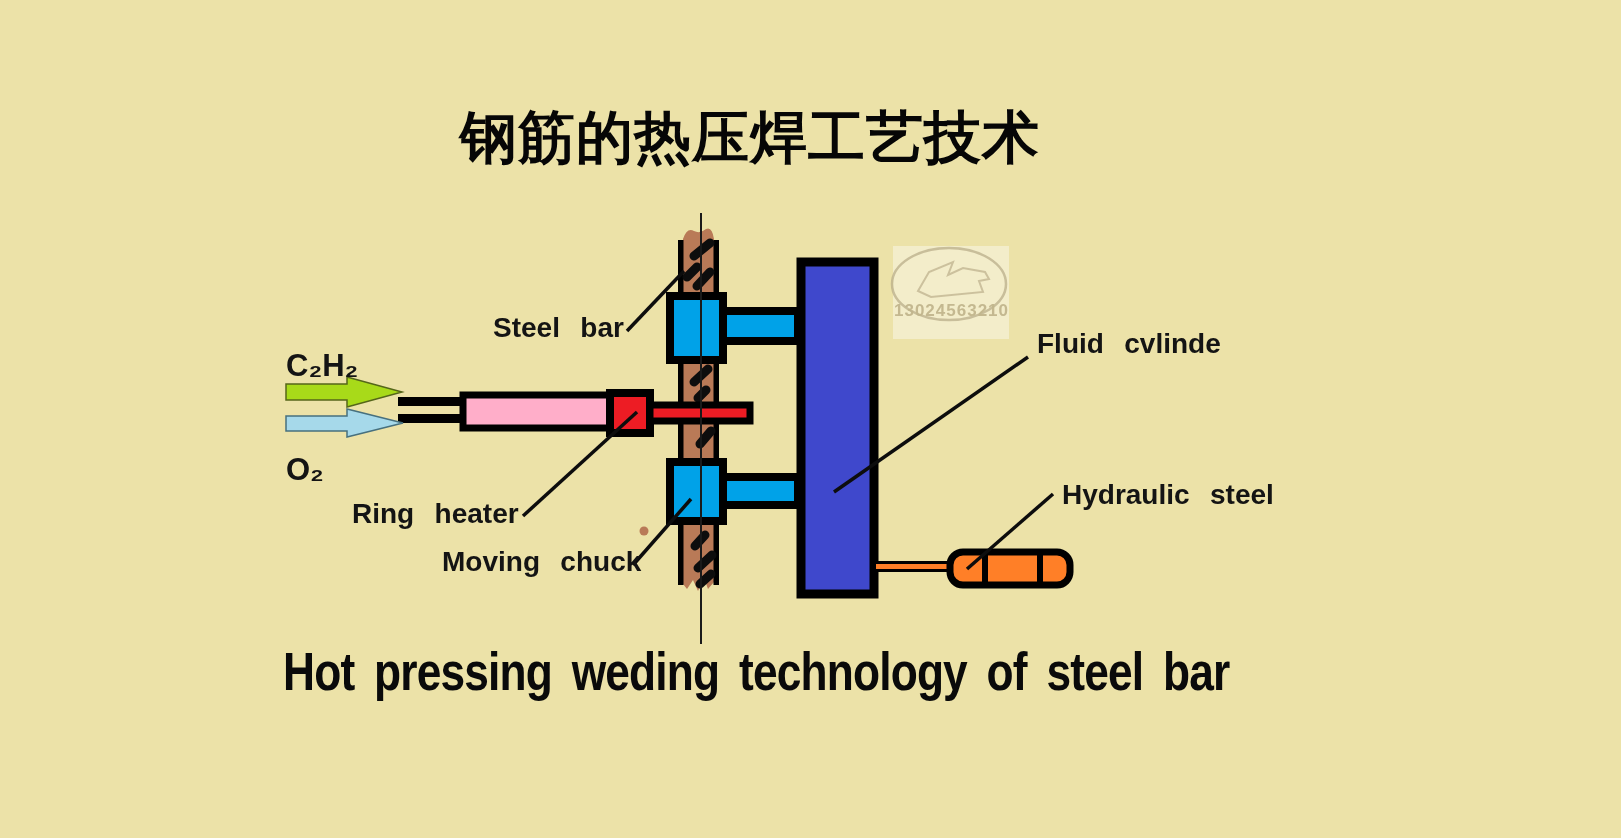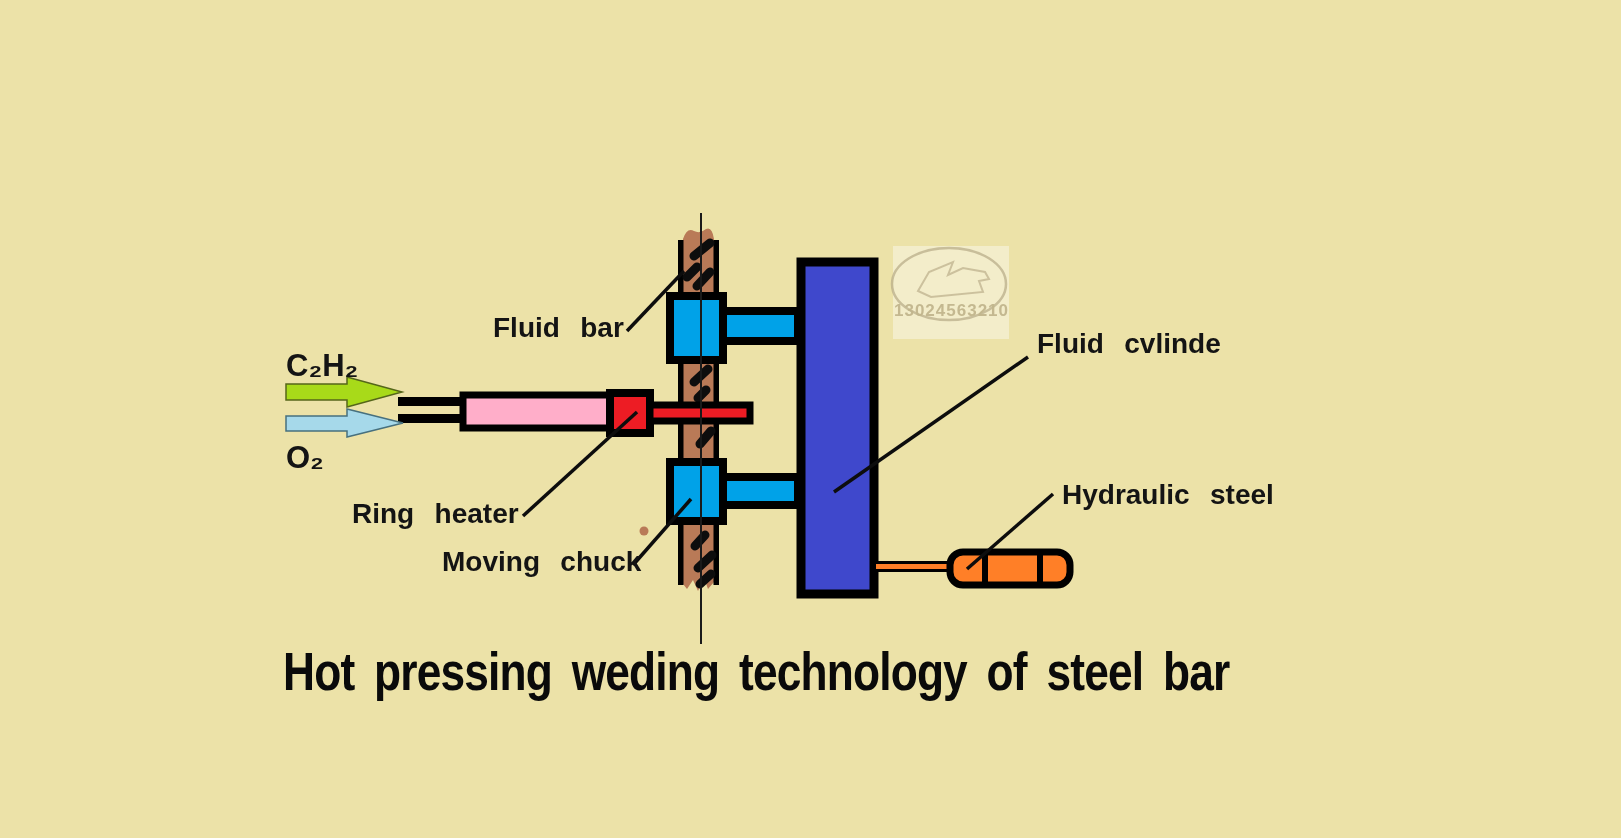--- a/index.html
+++ b/index.html
@@ -18,21 +18,21 @@
     font-family:"Liberation Sans", sans-serif;
   }
   .lbl{
     position:absolute;
     font-weight:bold;color:#141414;
     font-size:28px;line-height:1.1;
     word-spacing:0.45em;white-space:nowrap;
   }
   .lbl-steel{left:493px;top:313px;}
   .lbl-c2h2{left:286px;top:349px;font-size:31px;}
-  .lbl-o2{left:286px;top:441px;font-size:31px;}
+  .lbl-o2{left:286px;top:453px;font-size:31px;}
   .lbl-ring{left:352px;top:499px;}
   .lbl-chuck{left:442px;top:547px;}
   .lbl-fluid{left:1037px;top:329px;}
   .lbl-pump{left:1062px;top:480px;}
   .caption{
     position:absolute;left:283px;top:640px;
     font-size:54px;font-weight:bold;color:#0a0a0a;
     white-space:nowrap;word-spacing:10px;letter-spacing:-1px;
     transform:scaleX(0.82);transform-origin:left center;
   }
@@ -40,20 +40,21 @@
     position:absolute;left:894px;top:301px;width:106px;
     text-align:center;font-size:17px;font-weight:bold;
     color:rgba(193,181,140,0.95);letter-spacing:1px;
   }
 </style>
 </head>
 <body>
 
 <div class="stage" style="background:#ECE2A8;">
 
+  <div class="title">钢筋的热压焊工艺技术</div>
 
   <svg width="1621" height="838" viewBox="0 0 1621 838">
 
     <g>
       <rect x="893" y="246" width="116" height="93" fill="rgba(255,255,252,0.4)"></rect>
       <ellipse cx="949" cy="284" rx="57" ry="36" fill="none" stroke="rgba(186,174,138,0.75)" stroke-width="2.5"></ellipse>
       <path d="M918,291 L929,272 L953,262 L948,275 L963,268 L985,272 L989,279 L979,281 L983,292 L931,297 Z" fill="none" stroke="rgba(186,174,138,0.7)" stroke-width="2"></path>
     </g>
 
     <path fill="#B97A57" d="M683,239 Q687,227 694,231 Q700,234 706,229 Q712,226 714,239
@@ -102,21 +103,21 @@
       <line x1="633" y1="565" x2="691" y2="499"></line>
       <line x1="1028" y1="357" x2="834" y2="492"></line>
       <line x1="1053" y1="494" x2="967" y2="569"></line>
     </g>
 
     <circle cx="644" cy="531" r="4.5" fill="#B97A57"></circle>
 
     <line x1="701" y1="213" x2="701" y2="644" stroke="#1a1a1a" stroke-width="2"></line>
   </svg>
 
-  <div class="lbl lbl-steel">Fluid bar</div>
+  <div class="lbl lbl-steel">Steel bar</div>
   <div class="lbl lbl-c2h2">C₂H₂</div>
   <div class="lbl lbl-o2">O₂</div>
   <div class="lbl lbl-ring">Ring heater</div>
   <div class="lbl lbl-fluid">Fluid cvlinde</div>
   <div class="lbl lbl-chuck">Moving chuck</div>
   <div class="lbl lbl-pump">Hydraulic steel</div>
 
   <div class="wm-phone">13024563210</div>
 
   <div class="caption">Hot pressing weding technology of steel bar</div>

